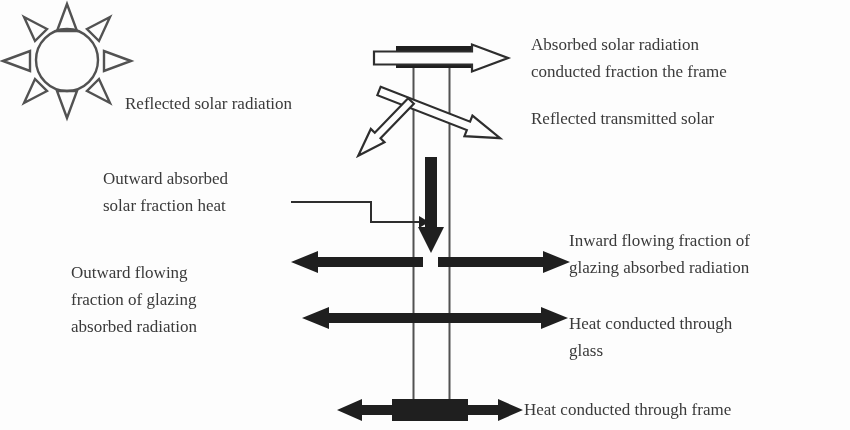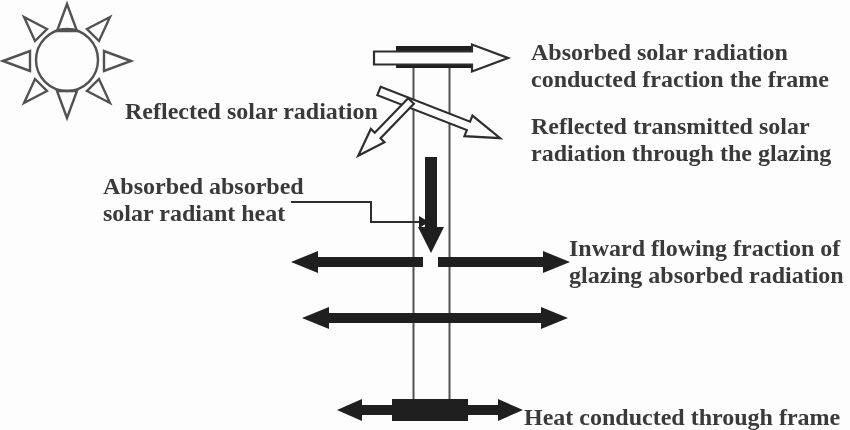--- a/index.html
+++ b/index.html
@@ -6,22 +6,22 @@
     --bg:#fdfdfd; --ink:#3a3a3a; --arrow:#1f1f1f; --outline:#2e2e2e; --line:#525252;
   }
   html,body{margin:0;padding:0;}
   body{background:#e8e8e8;}
   #stage{
     position:relative; width:850px; height:430px; background:var(--bg);
     overflow:hidden; font-family:"Liberation Serif","DejaVu Serif",serif;
   }
   #diagram-svg{position:absolute;left:0;top:0;}
   .lbl{
-    position:absolute; font-weight:bold; font-size:24px; line-height:27px;
-    color:var(--ink); white-space:nowrap;margin-top:8px;
+    position:absolute; font-weight:normal; font-size:17px; line-height:27px;
+    color:var(--ink); white-space:nowrap;
   }
   .lbl div{white-space:nowrap;}
   .sun{fill:none;stroke:var(--line);stroke-width:2.4;}
   .thin-line{stroke:var(--line);stroke-width:2;fill:none;}
   .ink-fill{fill:var(--arrow);stroke:none;}
   .white-arrow{fill:var(--bg);stroke:var(--outline);stroke-width:2.2;stroke-linejoin:miter;}
   .leader{stroke:var(--outline);stroke-width:2;fill:none;}
   
   .lbl-reflected{left:125px;top:90px;}
   .lbl-absorbed-frame{left:531px;top:31px;}
@@ -88,32 +88,40 @@
     <div>Reflected solar radiation</div>
   </div>
 
   <div class="lbl lbl-absorbed-frame">
     <div>Absorbed solar radiation</div>
     <div>conducted fraction the frame</div>
   </div>
 
   <div class="lbl lbl-transmitted">
     <div>Reflected transmitted solar</div>
-    <div>radiation through the glazing</div>
   </div>
 
   <div class="lbl lbl-glazing-absorbed">
-    <div>Absorbed absorbed</div>
-    <div>solar radiant heat</div>
+    <div>Outward absorbed</div>
+    <div>solar fraction heat</div>
   </div>
 
+  <div class="lbl lbl-outward">
+    <div>Outward flowing</div>
+    <div>fraction of glazing</div>
+    <div>absorbed radiation</div>
+  </div>
 
   <div class="lbl lbl-inward">
     <div>Inward flowing fraction of</div>
     <div>glazing absorbed radiation</div>
   </div>
 
+  <div class="lbl lbl-heat-glass">
+    <div>Heat conducted through</div>
+    <div>glass</div>
+  </div>
 
   <div class="lbl lbl-heat-frame">
     <div>Heat conducted through frame</div>
   </div>
 
 </div>
 
 </body></html>

